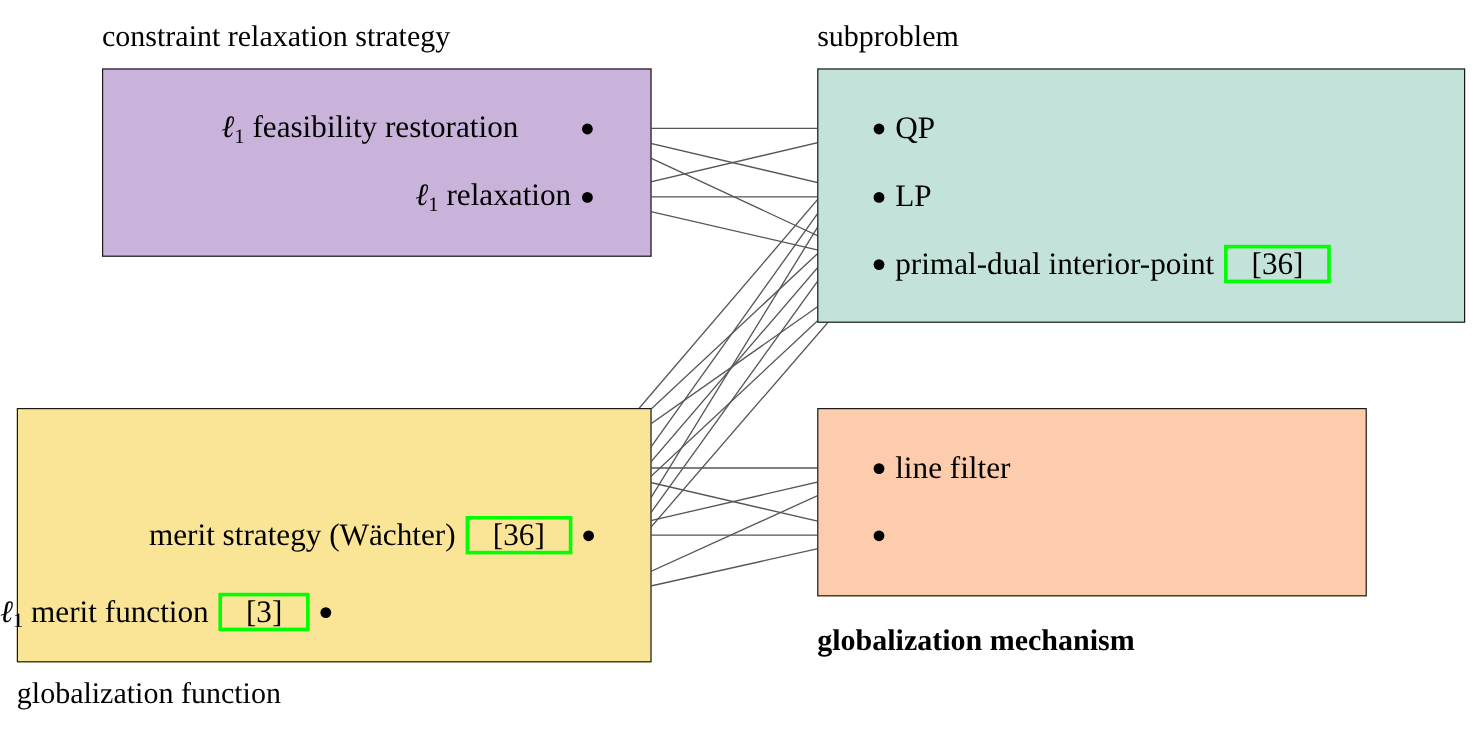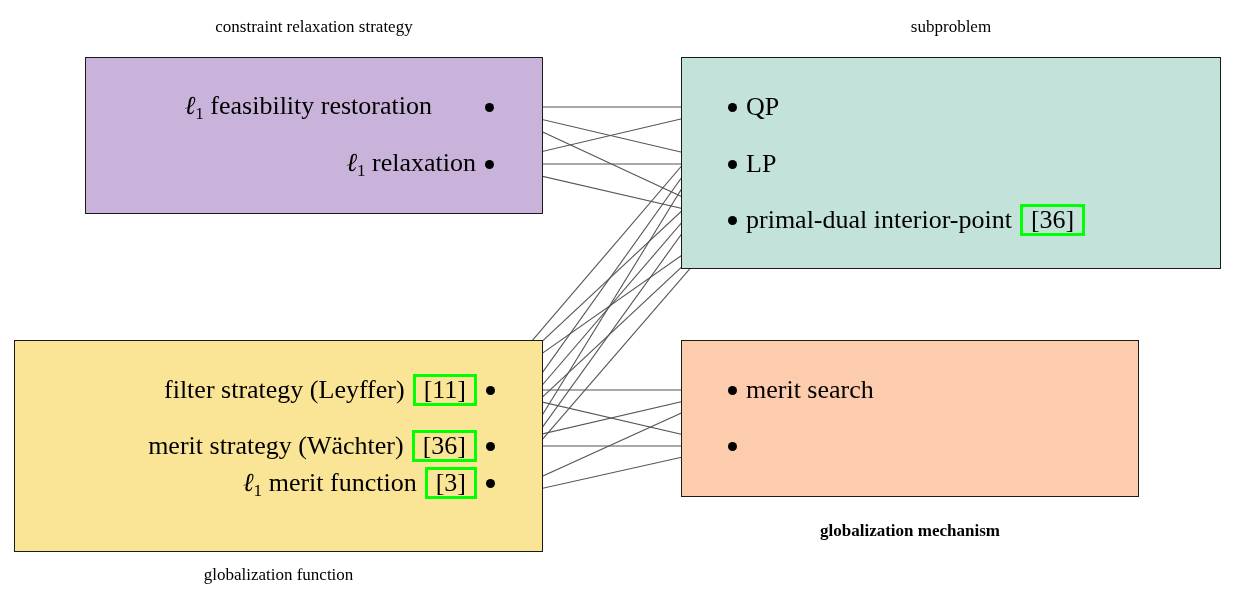--- a/index.html
+++ b/index.html
@@ -6,22 +6,22 @@
   body{
     width:1234px;height:610px;background:#ffffff;
     font-family:"Liberation Serif","DejaVu Serif",serif;
     overflow:hidden;position:relative;
   }
   #stage{position:absolute;left:0;top:0;width:1234px;height:610px;}
 
   svg#edges{position:absolute;left:0;top:0;width:1234px;height:610px;pointer-events:none;}
 
   .grp-label{
-    position:absolute;font-size:17px;color:#000;white-space:nowrap;
-    text-align:center;line-height:1;
+    position:absolute;font-size:25px;color:#000;white-space:nowrap;
+    text-align:left;line-height:1;
   }
 
   .box{
     position:absolute;border:1.6px solid #1a1a1a;box-sizing:border-box;
   }
 
   .item{
     position:absolute;display:flex;align-items:center;white-space:nowrap;
     font-size:26px;color:#000;line-height:1;height:30px;
   }
@@ -33,21 +33,21 @@
   }
   .lbl{display:inline-block;}
   .item.right .lbl{margin-right:9px;}
   .item.left .lbl{margin-left:9px;}
 
   
   .ell{font-style:italic;font-family:"Liberation Serif","DejaVu Serif",serif;}
   .sub{font-size:0.66em;vertical-align:-0.28em;font-style:normal;}
 
   .cite{
-    display:inline-block;border:3px solid #00ff00;padding:0px 8px;
+    display:inline-block;border:3px solid #00ff00;padding:0px 20px;
     margin-left:8px;line-height:1;box-sizing:border-box;
   }
 </style>
 </head>
 <body>
 
 <div id="stage">
   <svg id="edges" viewBox="0 0 1234 610">
       <line x1="489" y1="107" x2="732" y2="107" stroke="#555555" stroke-width="1.1"></line>
       <line x1="489" y1="107" x2="732" y2="164" stroke="#555555" stroke-width="1.1"></line>
@@ -96,32 +96,28 @@
       <span class="lbl"><span>QP</span></span>
     </div>
     <div class="item left" style="top: 149px; left: 728px; justify-content: space-between;">
       <span class="bullet"></span>
       <span class="lbl"><span>LP</span></span>
     </div>
     <div class="item left" style="top: 205px; left: 728px; justify-content: flex-start;">
       <span class="bullet"></span>
       <span class="lbl"><span>primal-dual interior-point</span><span class="cite">[36]</span></span>
     </div>
-    <div class="item right" style="top: 375px; left: 0px; width: 495px; justify-content: flex-end; padding-right: 0px;">
-      <span class="lbl"><span>filter strategy (Leyffer)</span><span class="cite">[11]</span></span>
-      <span class="bullet"></span>
-    </div>
     <div class="item right" style="top: 431px; left: 0px; width: 495px; justify-content: flex-end; padding-right: 0px;">
       <span class="lbl"><span>merit strategy (Wächter)</span><span class="cite">[36]</span></span>
       <span class="bullet"></span>
     </div>
-    <div class="item right" style="top: 468px; left: 0px; width: 495px; justify-content: flex-end; padding-right: 0px;">
+    <div class="item right" style="top: 495px; left: 0px; width: 495px; justify-content: flex-start; padding-right: 0px;">
       <span class="lbl"><span class="ell">ℓ</span><span class="sub">1</span><span> merit function</span><span class="cite">[3]</span></span>
       <span class="bullet"></span>
     </div>
     <div class="item left" style="top: 375px; left: 728px; justify-content: flex-start;">
       <span class="bullet"></span>
-      <span class="lbl"><span>merit search</span></span>
+      <span class="lbl"><span>line filter</span></span>
     </div>
     <div class="item left" style="top: 431px; left: 728px; justify-content: flex-start;">
       <span class="bullet"></span>
     </div>
   </div>
 
 </body></html>

